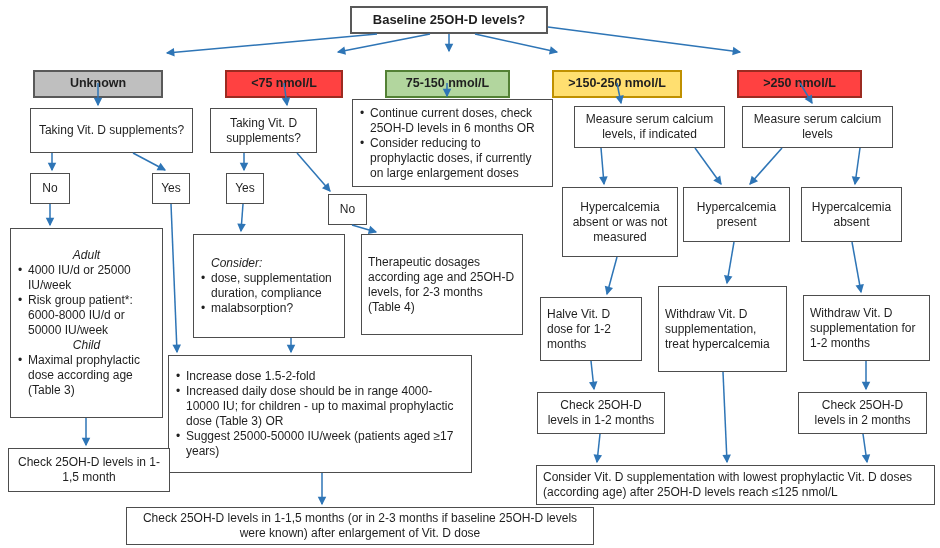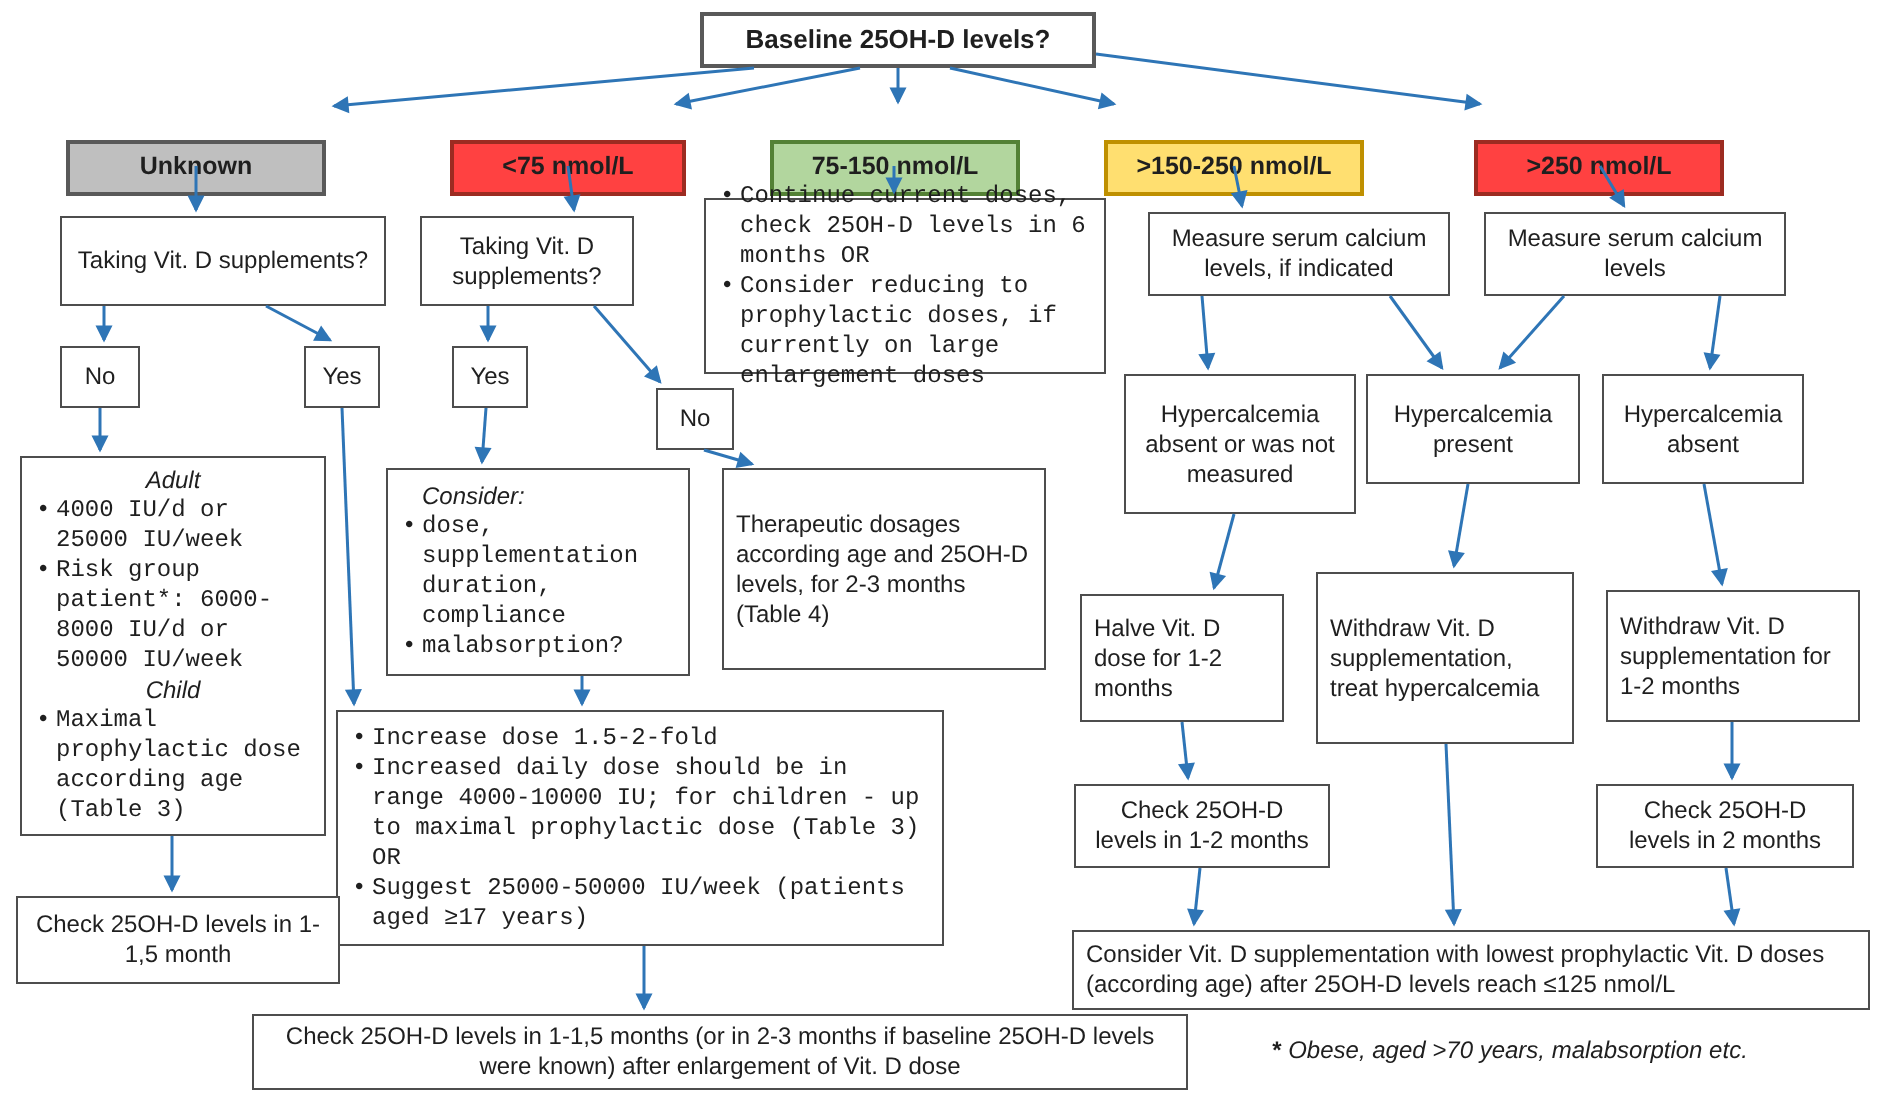--- a/index.html
+++ b/index.html
@@ -26,21 +26,21 @@
   .center { text-align: center; align-items: center; }
   .level {
     font-weight: bold;
     font-size: 12.5px;
     text-align: center;
     align-items: center;
     border-width: 2px;
     margin-top: 16px;
   }
   .title-node { border: 2px solid #595959; font-size: 13px; font-weight: 600; }
-  ul.blist { list-style: none; font-family: Liberation Mono, monospace; }
+  ul.blist { list-style: none; }
   .blist li { position: relative; padding-left: 11px; }
   .blist li::before { content: "\2022"; position: absolute; left: 1px; }
   .ital { font-style: italic; }
   .centerline { text-align: center; }
   .prelines { white-space: pre-line; }
   .footnote { position: absolute; font-size: 12px; }
   svg.arrows { position: absolute; inset: 0; pointer-events: none; }
 </style>
 </head>
 <body>
@@ -112,23 +112,20 @@
     </ul>
   </div>
 
   <div class="node center" style="left:8px; top:448px; width:162px; height:44px;">Check 25OH-D levels in 1-1,5 month</div>
   <div class="node center" style="left:537px; top:392px; width:128px; height:42px;">Check 25OH-D levels in 1-2 months</div>
   <div class="node center" style="left:798px; top:392px; width:129px; height:42px;">Check 25OH-D levels in 2 months</div>
 
   <div class="node center" style="left:126px; top:507px; width:468px; height:38px;">Check 25OH-D levels in 1-1,5 months (or in 2-3 months if baseline 25OH-D levels were known) after enlargement of Vit. D dose</div>
   <div class="node" style="left:536px; top:465px; width:399px; height:40px;">Consider Vit. D supplementation with lowest prophylactic Vit. D doses (according age) after 25OH-D levels reach ≤125 nmol/L</div>
 
-  <div class="footnote" style="left:575px; top:518px; width:360px; text-align:center;">
-    <span style="font-weight:bold;">* </span><span class="ital">Obese, aged &gt;70 years, malabsorption etc.</span>
-  </div>
 
   <svg class="arrows" width="940" height="548" viewBox="0 0 940 548">
     <defs>
       <marker id="ah" viewBox="0 0 8 8" refX="6.5" refY="4" markerWidth="6.5" markerHeight="6.5" orient="auto">
         <path d="M0.5,0.5 L7.5,4 L0.5,7.5 Z" fill="#2E75B6"></path>
       </marker>
     </defs>
     <g fill="none" stroke="#2E75B6" stroke-width="1.5">
       <line x1="377" y1="34" x2="167" y2="53" marker-end="url(#ah)"></line>
       <line x1="430" y1="34" x2="338" y2="52" marker-end="url(#ah)"></line>

